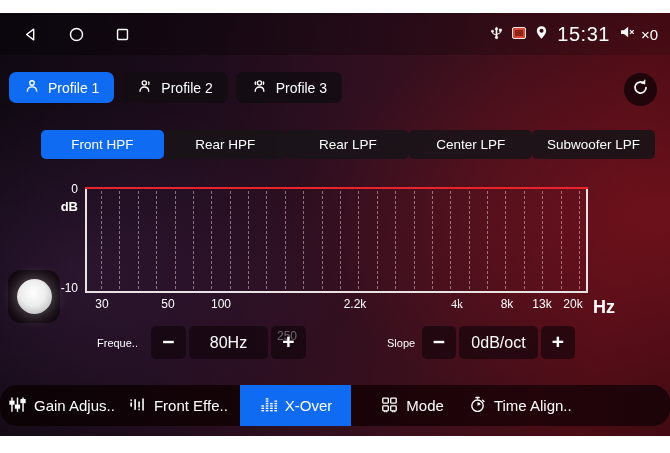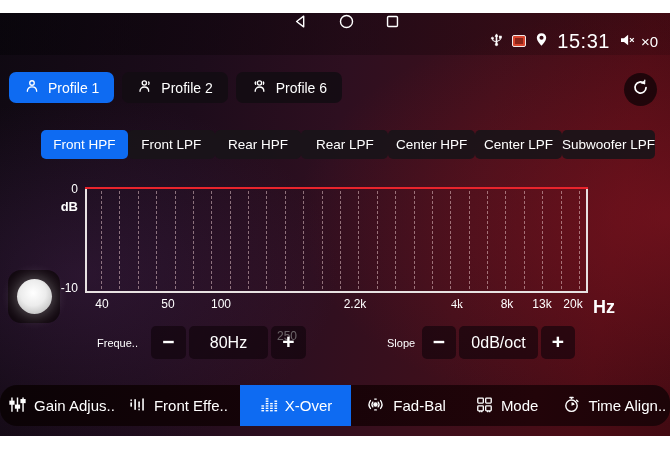--- a/index.html
+++ b/index.html
@@ -10,21 +10,21 @@
   }
   .screen {
     position:absolute; top:13px; left:0; width:670px; height:423px; color:#fff; overflow:hidden;
     background:
       radial-gradient(90% 80% at 100% 48%, rgba(140,22,34,0.55), rgba(0,0,0,0) 62%),
       radial-gradient(55% 60% at 12% 62%, rgba(92,48,108,0.28), rgba(0,0,0,0) 70%),
       linear-gradient(100deg, #0f0912 0%, #1d0c1b 28%, #2e0f20 48%, #3e0f1b 68%, #4a0c15 88%, #420a12 100%);
   }
   
   .statusbar { position:absolute; top:0; left:0; right:0; height:42px; display:flex; align-items:center;
-    background:linear-gradient(100deg, rgba(5,3,8,0.55), rgba(40,6,12,0.25));flex-direction:column; }
+    background:linear-gradient(100deg, rgba(5,3,8,0.55), rgba(40,6,12,0.25)); }
   .nav-group { display:flex; align-items:center; gap:29px; margin-left:22px; }
   .nav-group svg { display:block; }
   .status-right { margin-left:auto; margin-right:12px; display:flex; align-items:center; gap:8px; }
   .clock { font-size:20px; letter-spacing:0.5px; }
   .vol-suffix { font-size:15px; margin-left:-3px; }
   
   .profiles { position:absolute; top:59px; left:9px; display:flex; gap:8px; }
   .profile-btn { height:31px; border-radius:7px; padding:0 15px; display:flex; align-items:center; gap:8px;
     background:rgba(18,13,18,0.88); font-size:14px; color:#fff; cursor:pointer; }
   .profile-btn.active { background:#0e6bf2; }
@@ -136,36 +136,34 @@
             </svg></span>
         <span>Profile 2</span>
       </div>
       <div class="profile-btn">
         <span><svg width="17" height="16" viewBox="0 0 24 24" fill="none" stroke="#fff" stroke-width="2" stroke-linecap="round">
               <circle cx="12" cy="7.5" r="3.2"></circle>
               <path d="M5.5 20 c0-4.2 2.9-6.5 6.5-6.5 s6.5 2.3 6.5 6.5"></path>
               <path d="M6.2 6 q-1.3 1.6 0 3.4"></path>
               <path d="M17.8 6 q1.3 1.6 0 3.4"></path>
             </svg></span>
-        <span>Profile 6</span>
+        <span>Profile 3</span>
       </div>
     </div>
     <div class="refresh-btn">
       <span><svg width="19" height="19" viewBox="0 0 24 24" fill="none" stroke="#fff" stroke-width="2.2" stroke-linecap="round">
             <path d="M19 12 a7 7 0 1 1 -2.2 -5.1"></path>
             <path d="M17.5 2.5 L17.2 7 L12.8 6.2" fill="#fff" stroke-width="1.4"></path>
           </svg></span>
     </div>
 
     <div class="filter-tabs">
       <div class="ftab active">Front HPF</div>
-      <div class="ftab">Front LPF</div>
       <div class="ftab">Rear HPF</div>
       <div class="ftab">Rear LPF</div>
-      <div class="ftab">Center HPF</div>
       <div class="ftab">Center LPF</div>
       <div class="ftab">Subwoofer LPF</div>
     </div>
 
     <span class="ylab ylab-0">0</span>
     <span class="ylab ylab-db">dB</span>
     <span class="ylab ylab-m10">-10</span>
     <div class="plot">
       <div id="gridlines">
           <span class="gridline" style="left: 14px;"></span>
@@ -193,21 +191,21 @@
           <span class="gridline" style="left: 418.462px;"></span>
           <span class="gridline" style="left: 436.846px;"></span>
           <span class="gridline" style="left: 455.231px;"></span>
           <span class="gridline" style="left: 473.615px;"></span>
           <span class="gridline" style="left: 492px;"></span>
         </div>
       <div class="curve"></div>
     </div>
     <div class="xlabels" id="xlabels">
       <span class="xunit">Hz</span>
-    <span class="xtick" style="left: 17px;">40</span>
+    <span class="xtick" style="left: 17px;">30</span>
         <span class="xtick" style="left: 83px;">50</span>
         <span class="xtick" style="left: 136px;">100</span>
         <span class="xtick" style="left: 202px; margin-top: 32px;">250</span>
         <span class="xtick" style="left: 270px;">2.2k</span>
         <span class="xtick" style="left: 372px; font-family: Liberation Serif, serif;">4k</span>
         <span class="xtick" style="left: 422px;">8k</span>
         <span class="xtick" style="left: 457px;">13k</span>
         <span class="xtick" style="left: 488px;">20k</span>
       </div>
 
@@ -263,32 +261,20 @@
                 <rect x="14" y="19" width="3.4" height="1.7"></rect>
                 <rect x="19.5" y="7" width="3.4" height="1.7"></rect>
                 <rect x="19.5" y="10" width="3.4" height="1.7"></rect>
                 <rect x="19.5" y="13" width="3.4" height="1.7"></rect>
                 <rect x="19.5" y="16" width="3.4" height="1.7"></rect>
                 <rect x="19.5" y="19" width="3.4" height="1.7"></rect>
               </g>
             </svg></span>
         <span>X-Over</span>
       </div>
-      <div class="tb-item tb-fad">
-        <span><svg width="21" height="19" viewBox="0 0 24 24" fill="none" stroke="#fff" stroke-width="1.7" stroke-linecap="round">
-              <circle cx="12" cy="12" r="2" fill="#fff"></circle>
-              <path d="M8.6 9 a5 5 0 0 0 0 6"></path>
-              <path d="M15.4 9 a5 5 0 0 1 0 6"></path>
-              <path d="M5.6 7 a8.5 8.5 0 0 0 0 10"></path>
-              <path d="M18.4 7 a8.5 8.5 0 0 1 0 10"></path>
-              <path d="M11 5.2 h2"></path>
-              <path d="M11 18.8 h2"></path>
-            </svg></span>
-        <span>Fad-Bal</span>
-      </div>
       <div class="tb-item tb-mode">
         <span><svg width="19" height="19" viewBox="0 0 24 24" fill="none" stroke="#fff" stroke-width="1.7">
               <rect x="3.5" y="4" width="7" height="6.2" rx="1"></rect>
               <rect x="13.5" y="4" width="7" height="6.2" rx="1"></rect>
               <rect x="3.5" y="13.8" width="7" height="6.2" rx="1"></rect>
               <rect x="13.5" y="13.8" width="7" height="6.2" rx="1"></rect>
               <path d="M6 20 v1.8 M8.5 20 v1.8 M16 20 v1.8 M18.5 20 v1.8"></path>
             </svg></span>
         <span>Mode</span>
       </div>

